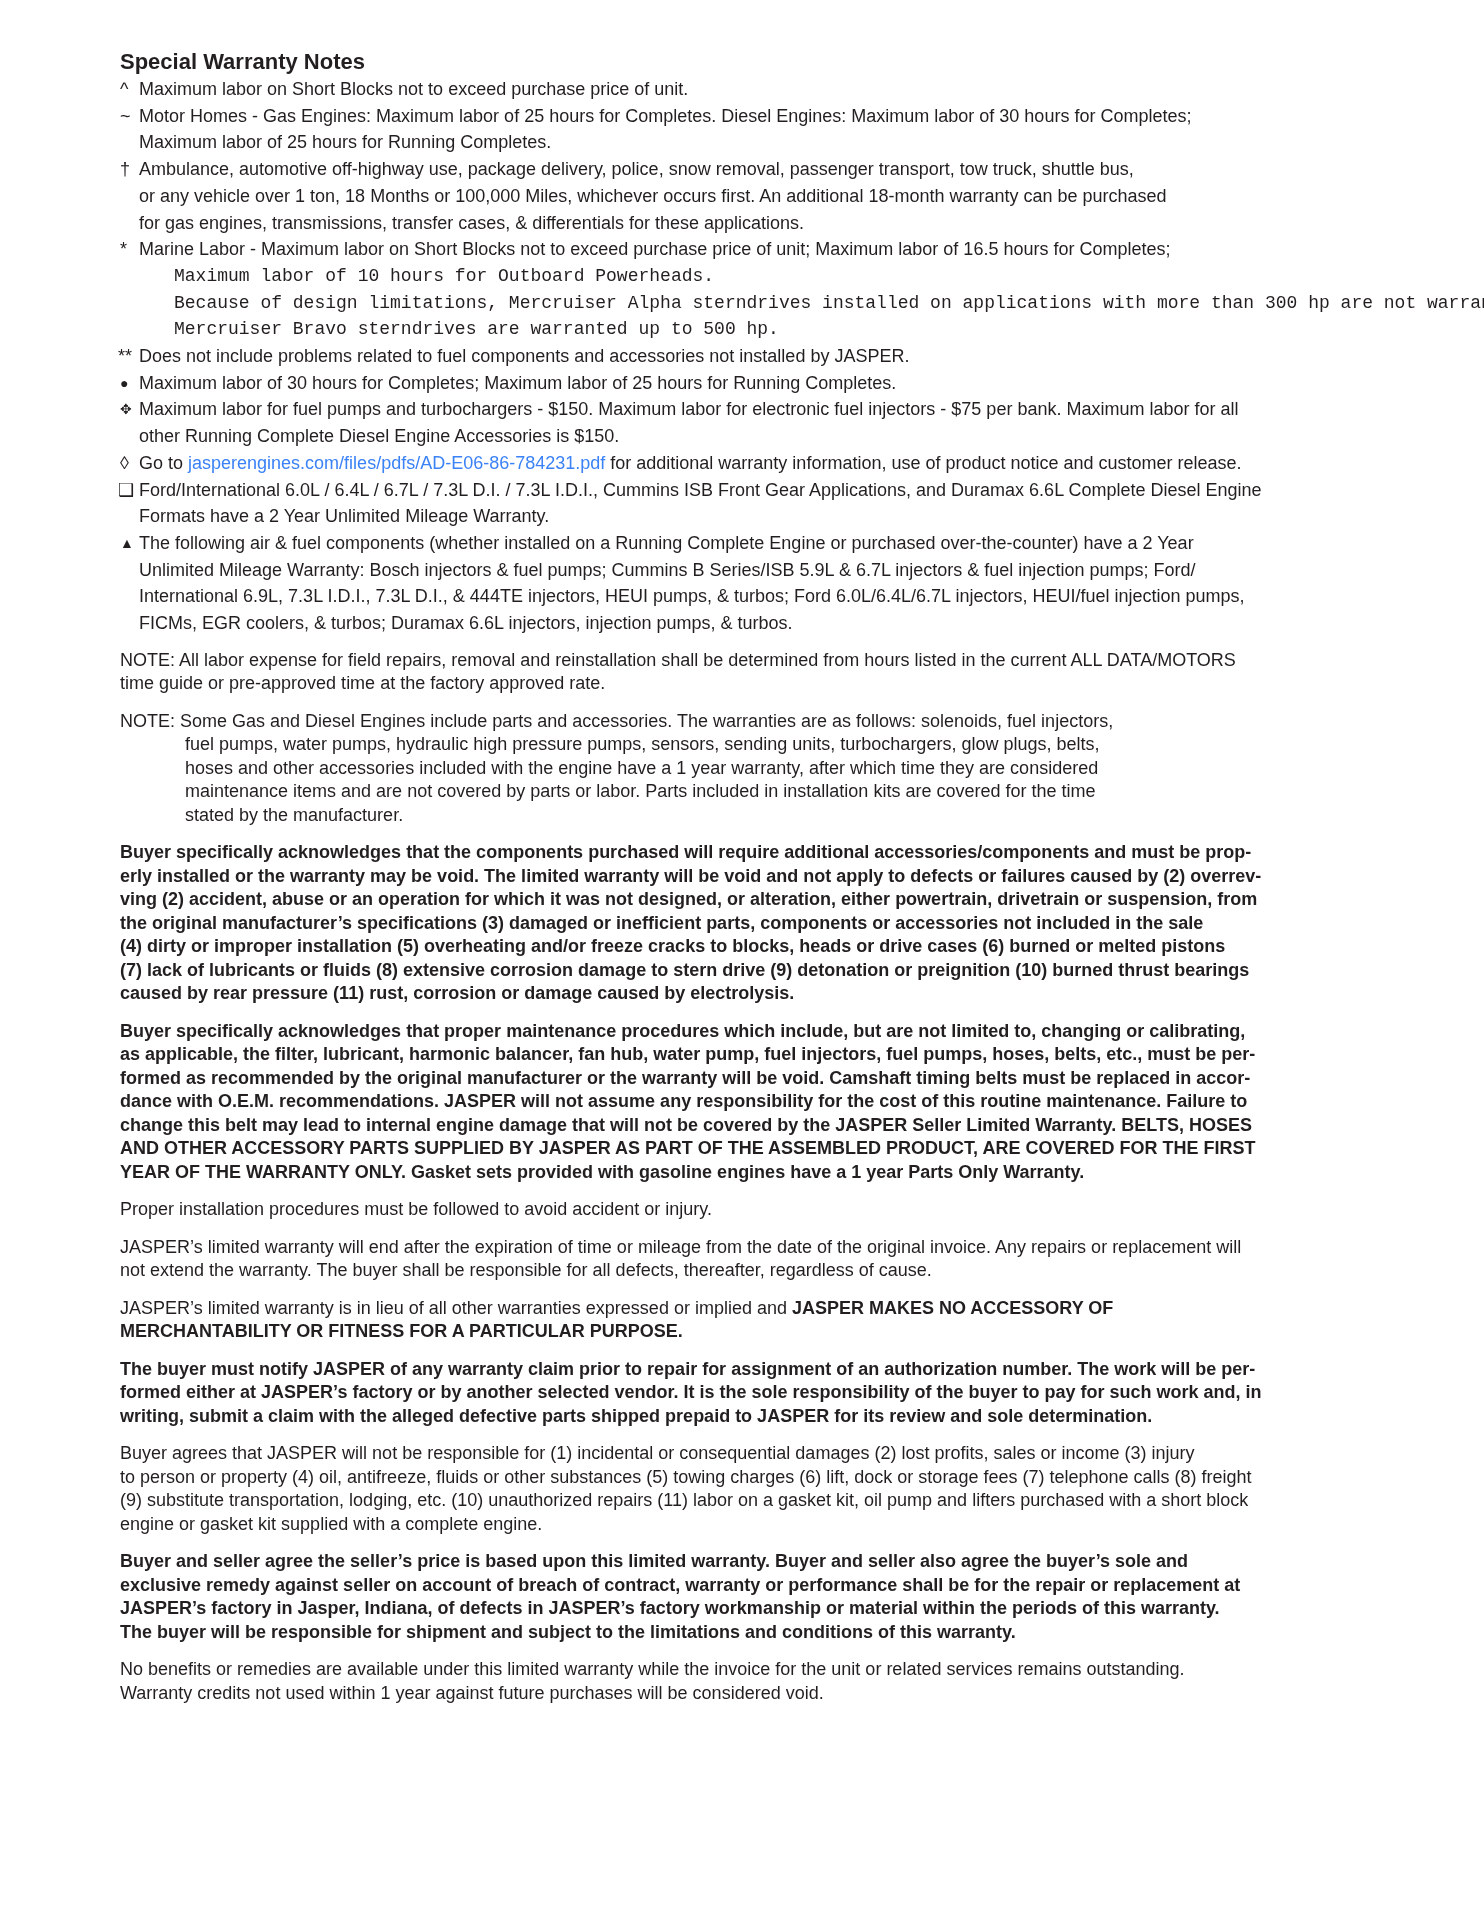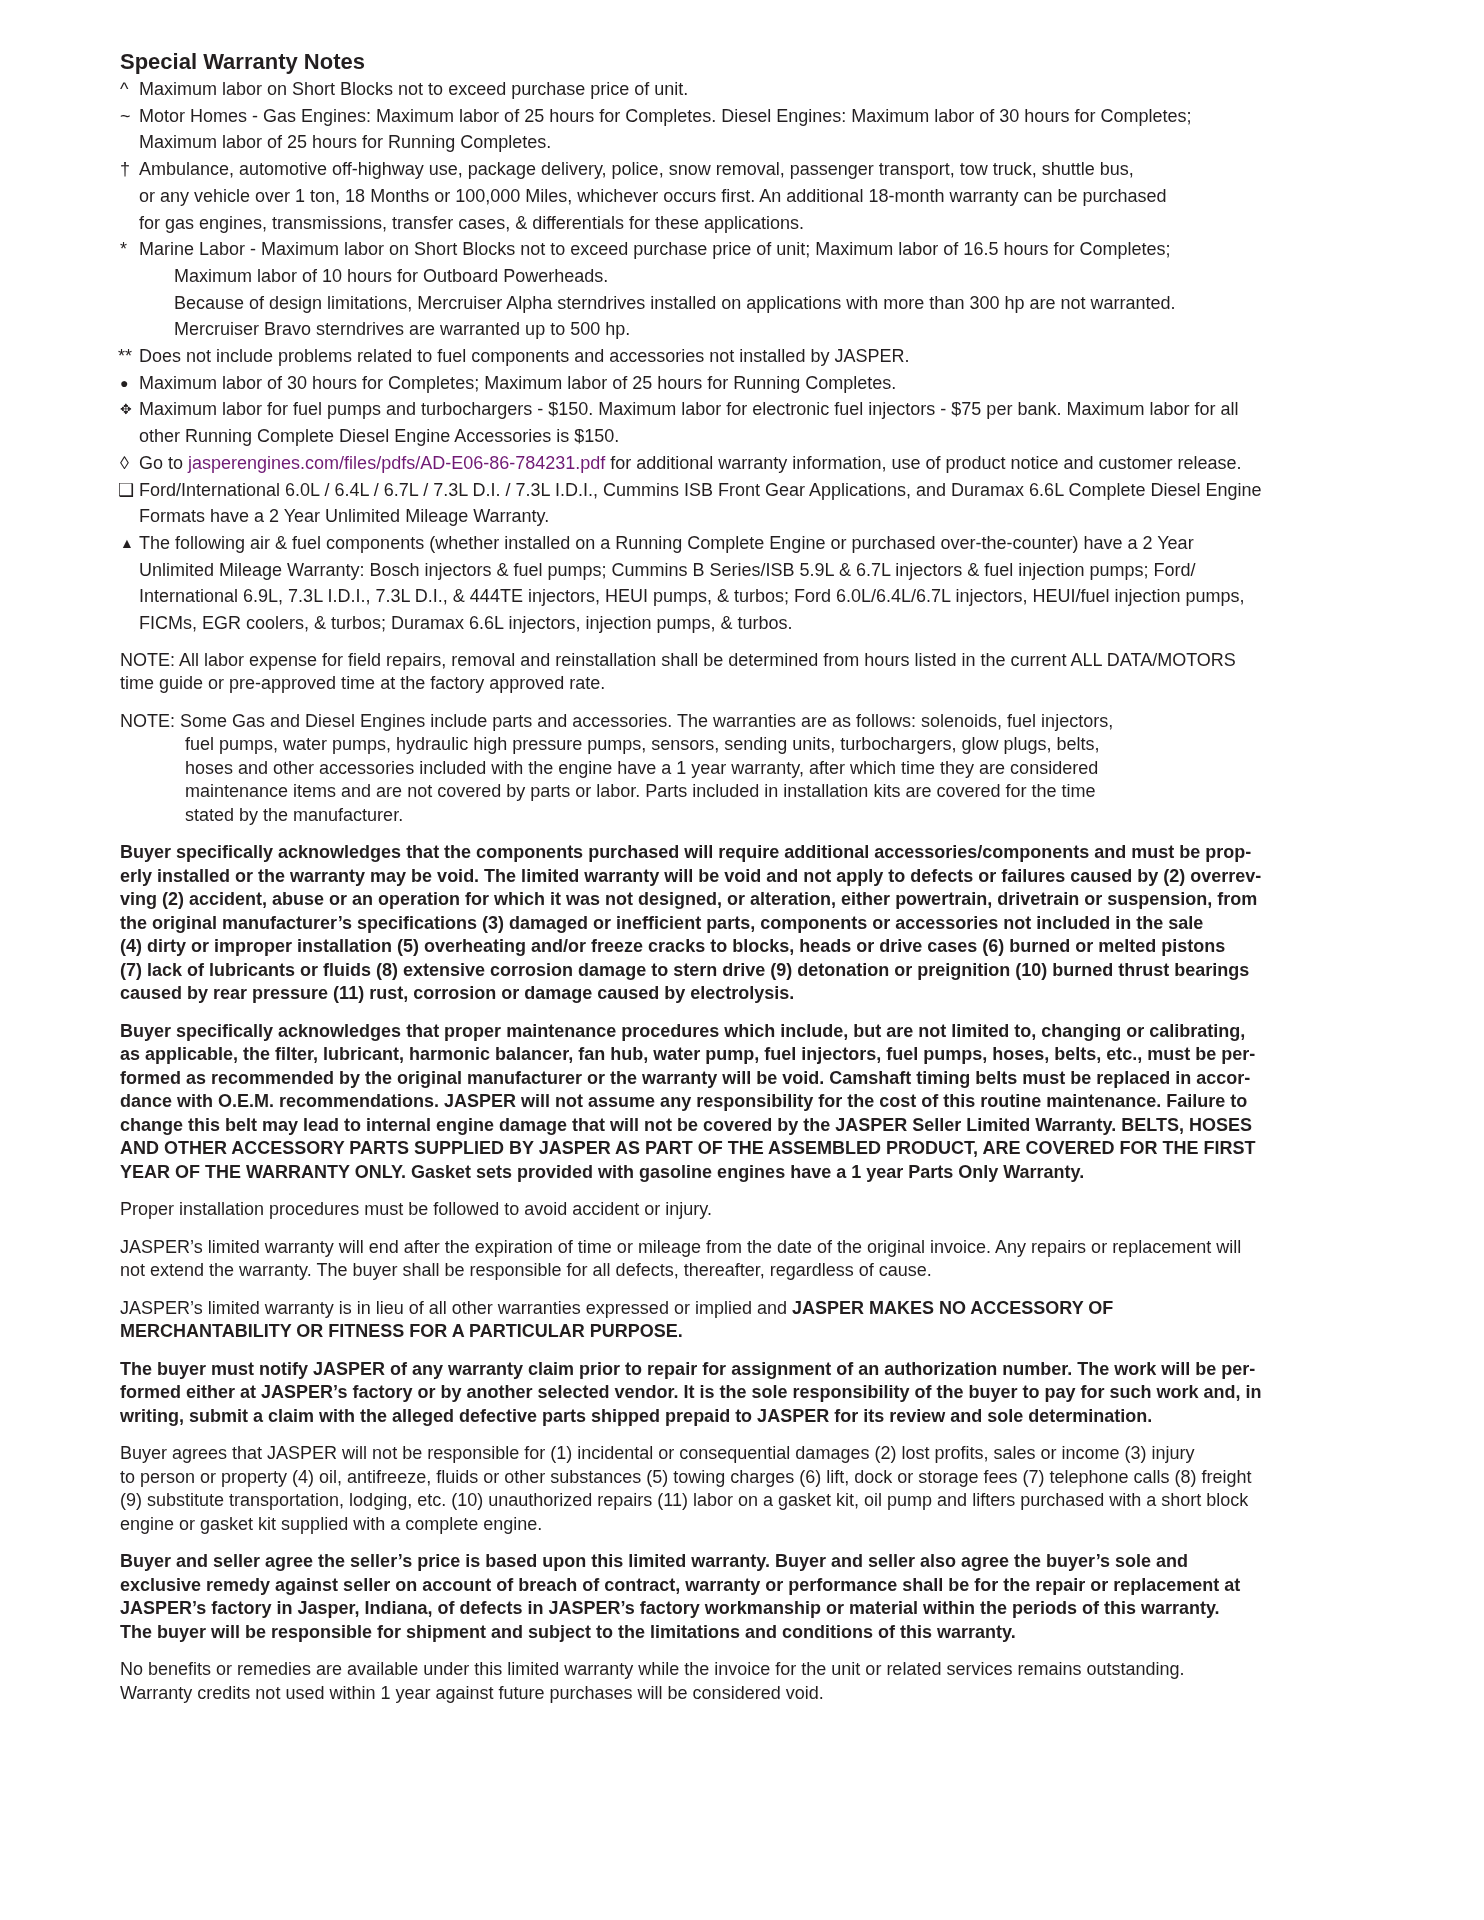--- a/index.html
+++ b/index.html
@@ -6,23 +6,23 @@
     body {
       width: 1484px; height: 1920px; position: relative; overflow: hidden;
       font-family: "Liberation Sans", sans-serif;
       color: #231f20;
     }
     .page { position: absolute; left: 120px; top: 50px; width: 1250px; }
     .title { font-weight: bold; font-size: 22px; line-height: 24px; margin: 0 0 2px 0; }
     .note { position: relative; font-size: 18px; line-height: 26.7px; padding-left: 19px; }
     .note .sym { position: absolute; left: 0; top: 0; width: 19px; }
     .note .line { display: block; white-space: nowrap; }
-    .note .indent { padding-left: 35px; }
+    .note .indent { padding-left: 35px; font-family: Liberation Mono, monospace; }
     .sym-small { font-size: 14px; }
-    .link { color: #701a75; }
+    .link { color: #3b82f6; }
     p { margin: 0; font-size: 18px; line-height: 23.5px; }
     .block { margin-top: 14px; }
     .b { font-weight: bold; }
     .line { display: block; white-space: nowrap; }
     .note-para { position: relative; padding-left: 0; }
     .note-para .hang { padding-left: 65px; }
     .first-note { margin-top: 12px; }
   </style>
 </head>
 <body>

